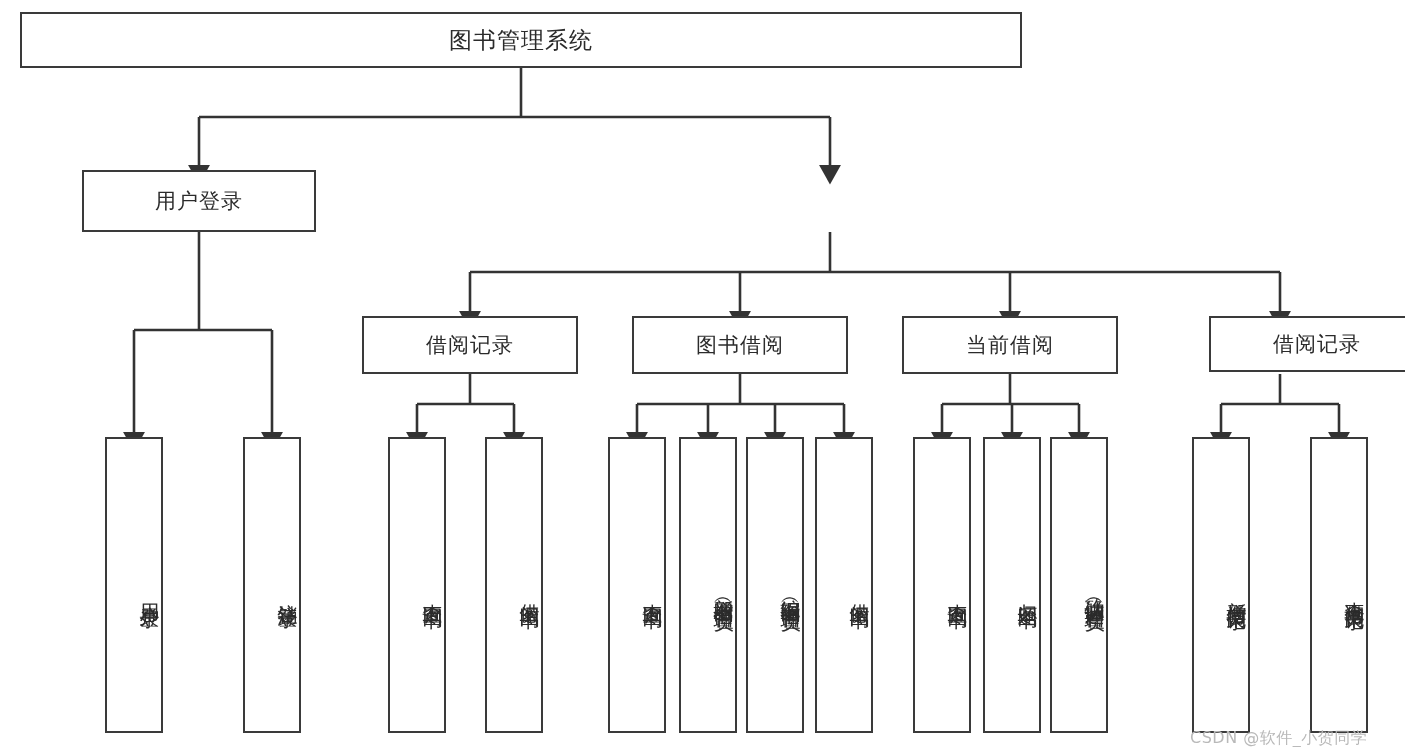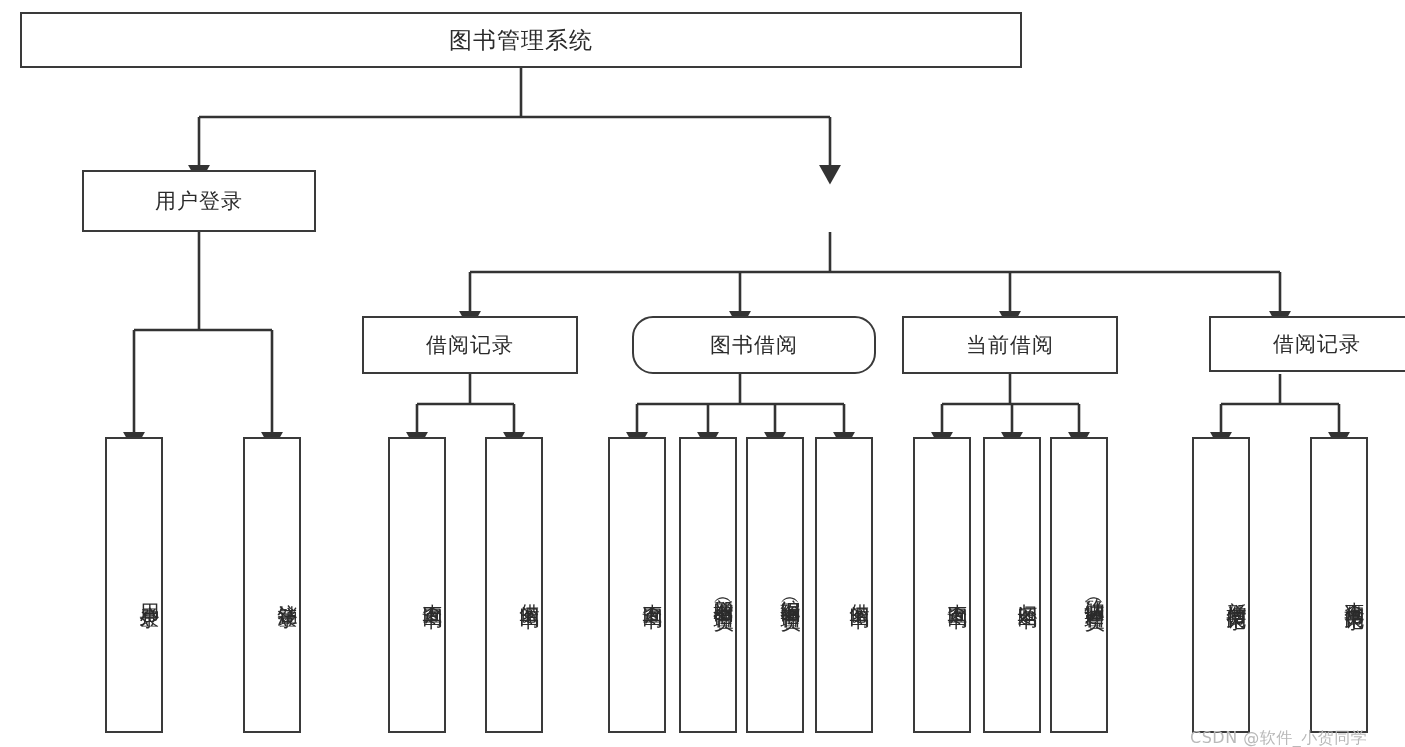--- a/index.html
+++ b/index.html
@@ -98,21 +98,21 @@
         <line x1="1221" y1="404" x2="1221" y2="436" marker-end="url(#arrow)"></line>
         <line x1="1339" y1="404" x2="1339" y2="436" marker-end="url(#arrow)"></line>
       </g>
   </svg>
 
   <div class="node root" style="left: 20px; top: 12px; width: 1002px; height: 56px;">图书管理系统</div>
 
   <div class="node lvl2" style="left: 82px; top: 170px; width: 234px; height: 62px;">用户登录</div>
 
   <div class="node lvl3" style="left: 362px; top: 316px; width: 216px; height: 58px;">借阅记录</div>
-  <div class="node lvl3" style="left: 632px; top: 316px; width: 244px; height: 58px; border-radius: 21px;">图书借阅</div>
+  <div class="node lvl3" style="left: 632px; top: 316px; width: 216px; height: 58px;">图书借阅</div>
   <div class="node lvl3" style="left: 902px; top: 316px; width: 216px; height: 58px; text-align: right;">当前借阅</div>
   <div class="node lvl3" style="left: 1172px; top: 316px; width: 216px; height: 56px; margin-left: 37px;">借阅记录</div>
 
   <div class="node leaf" style="left: 105px; top: 437px; width: 58px; height: 296px;">用户登录</div>
   <div class="node leaf" style="left: 243px; top: 437px; width: 58px; height: 296px;">注销登录</div>
   <div class="node leaf" style="left: 388px; top: 437px; width: 58px; height: 296px;">查询图书</div>
   <div class="node leaf" style="left: 485px; top: 437px; width: 58px; height: 296px;">借阅图书</div>
   <div class="node leaf" style="left: 608px; top: 437px; width: 58px; height: 296px;">查询图书</div>
   <div class="node leaf" style="left: 679px; top: 437px; width: 58px; height: 296px;">新增图书（管理员）</div>
   <div class="node leaf" style="left: 746px; top: 437px; width: 58px; height: 296px;">编辑图书（管理员）</div>

